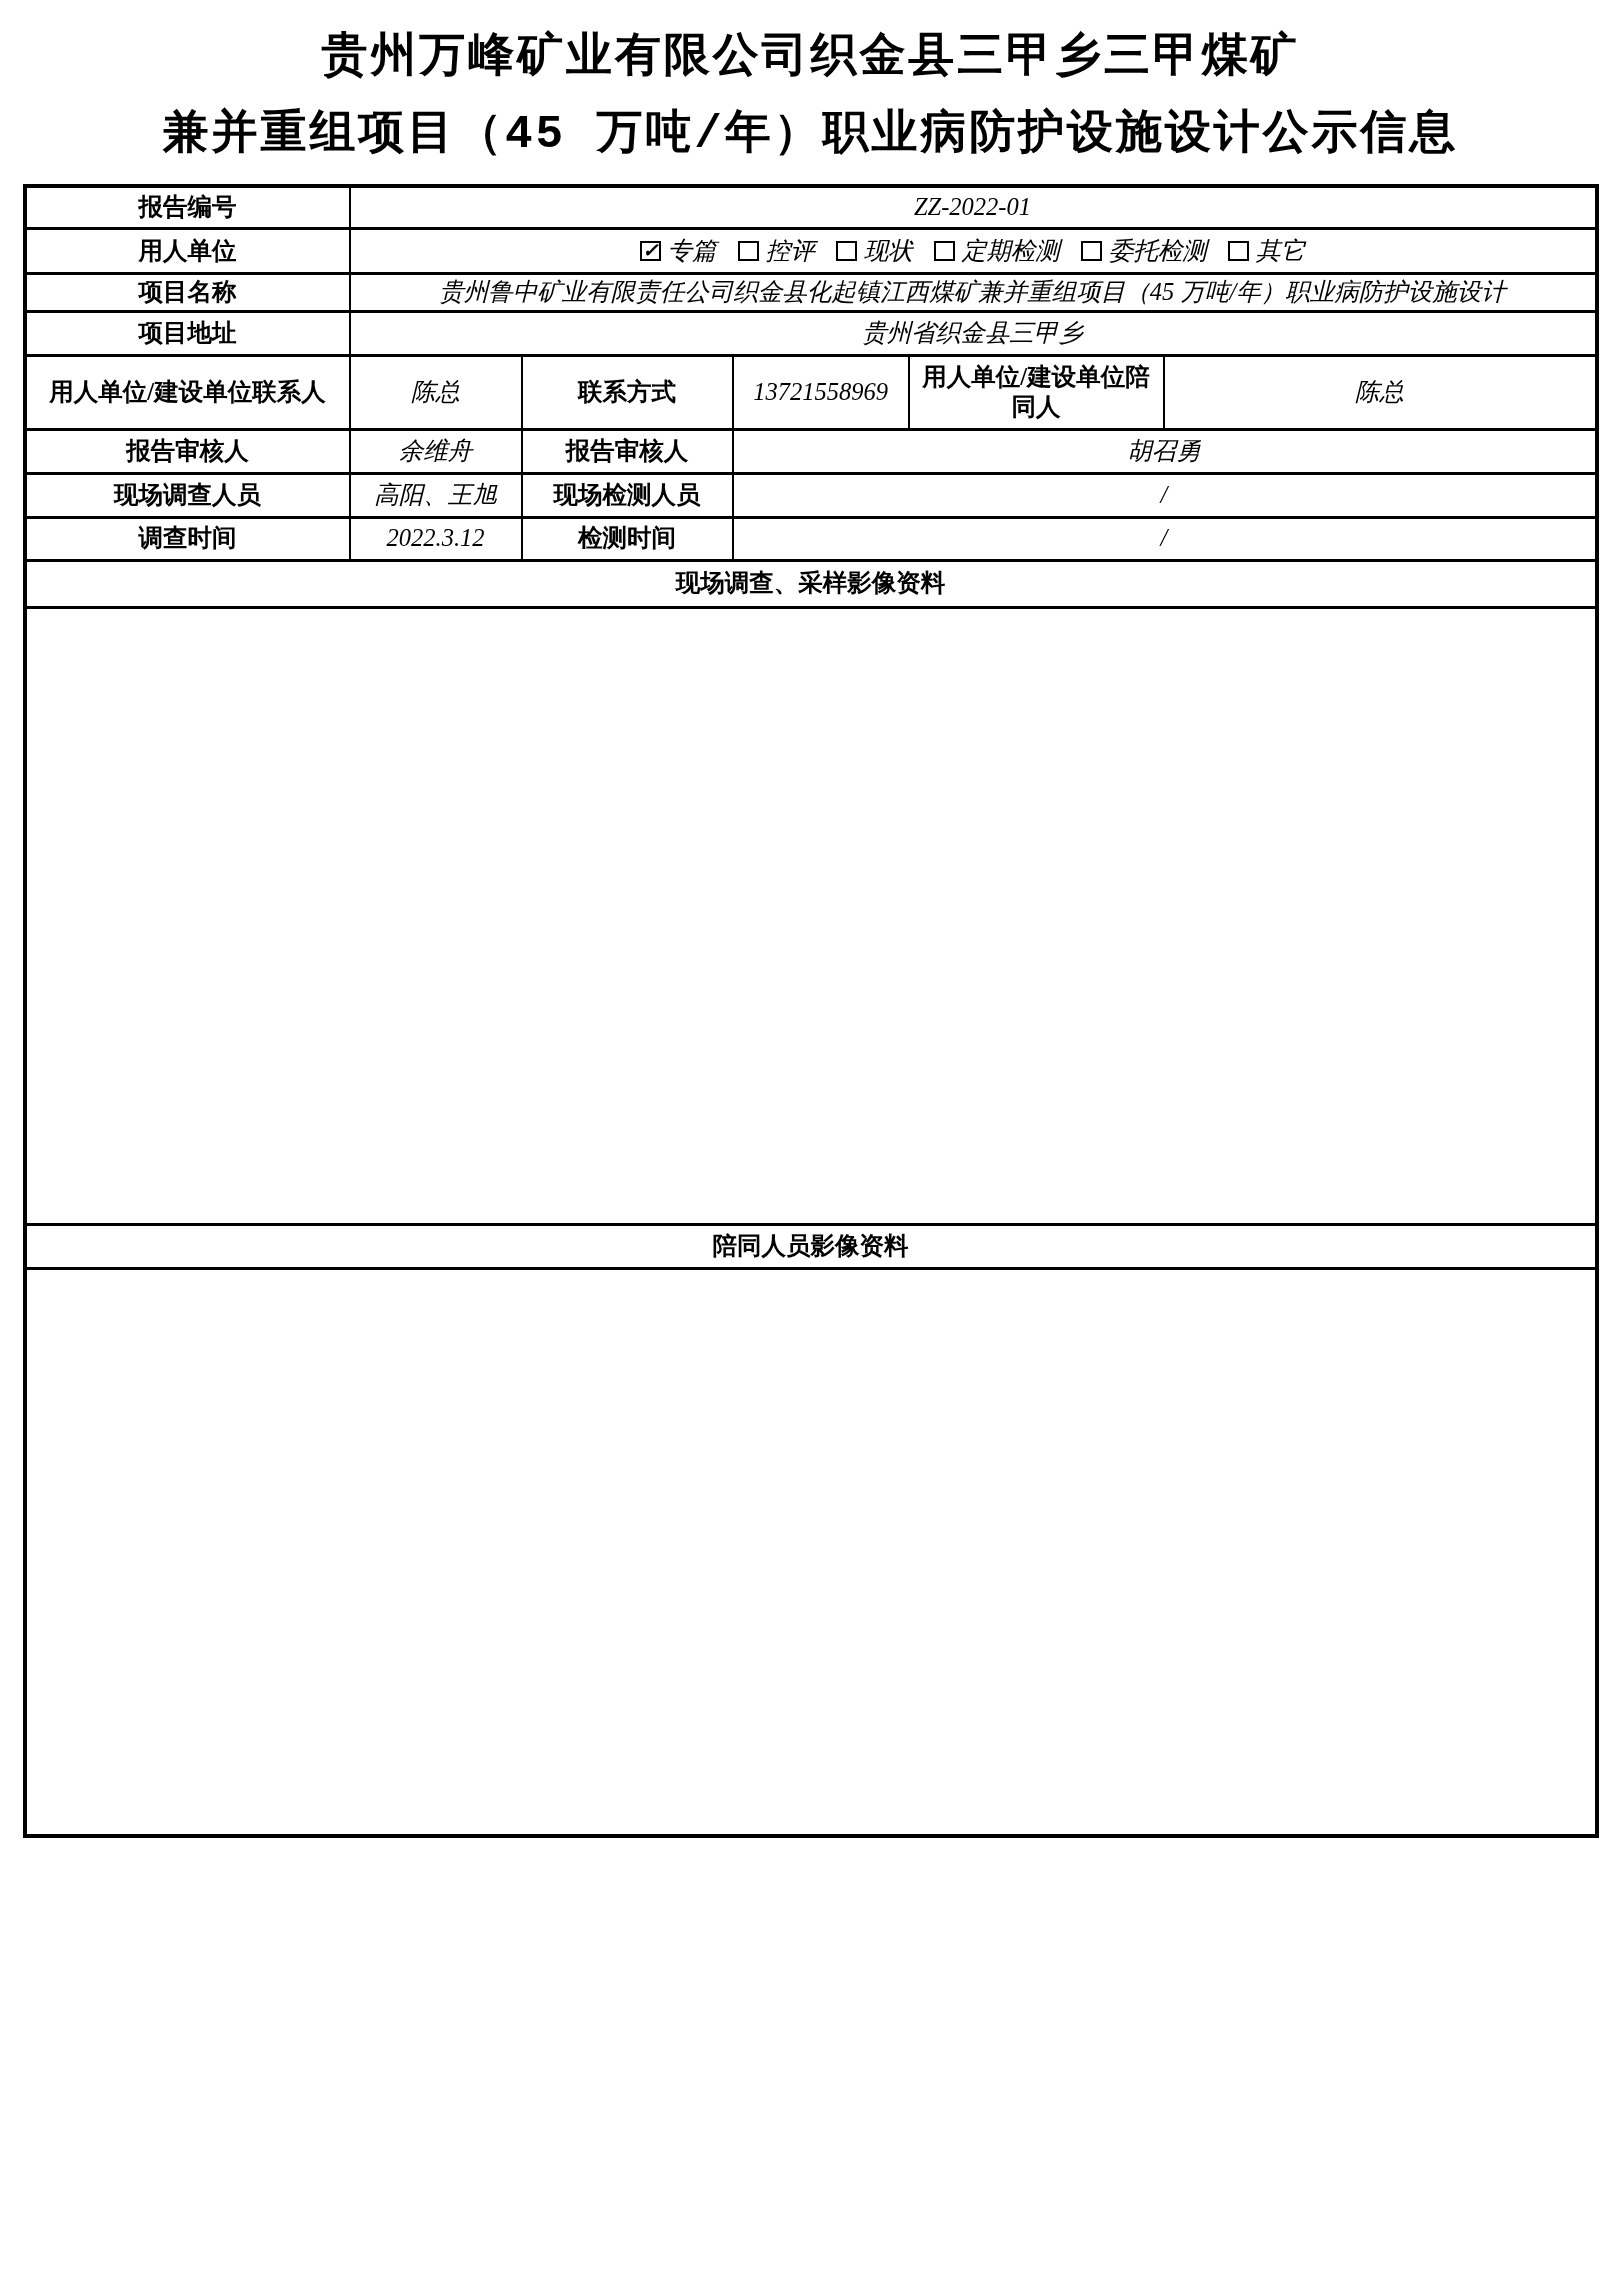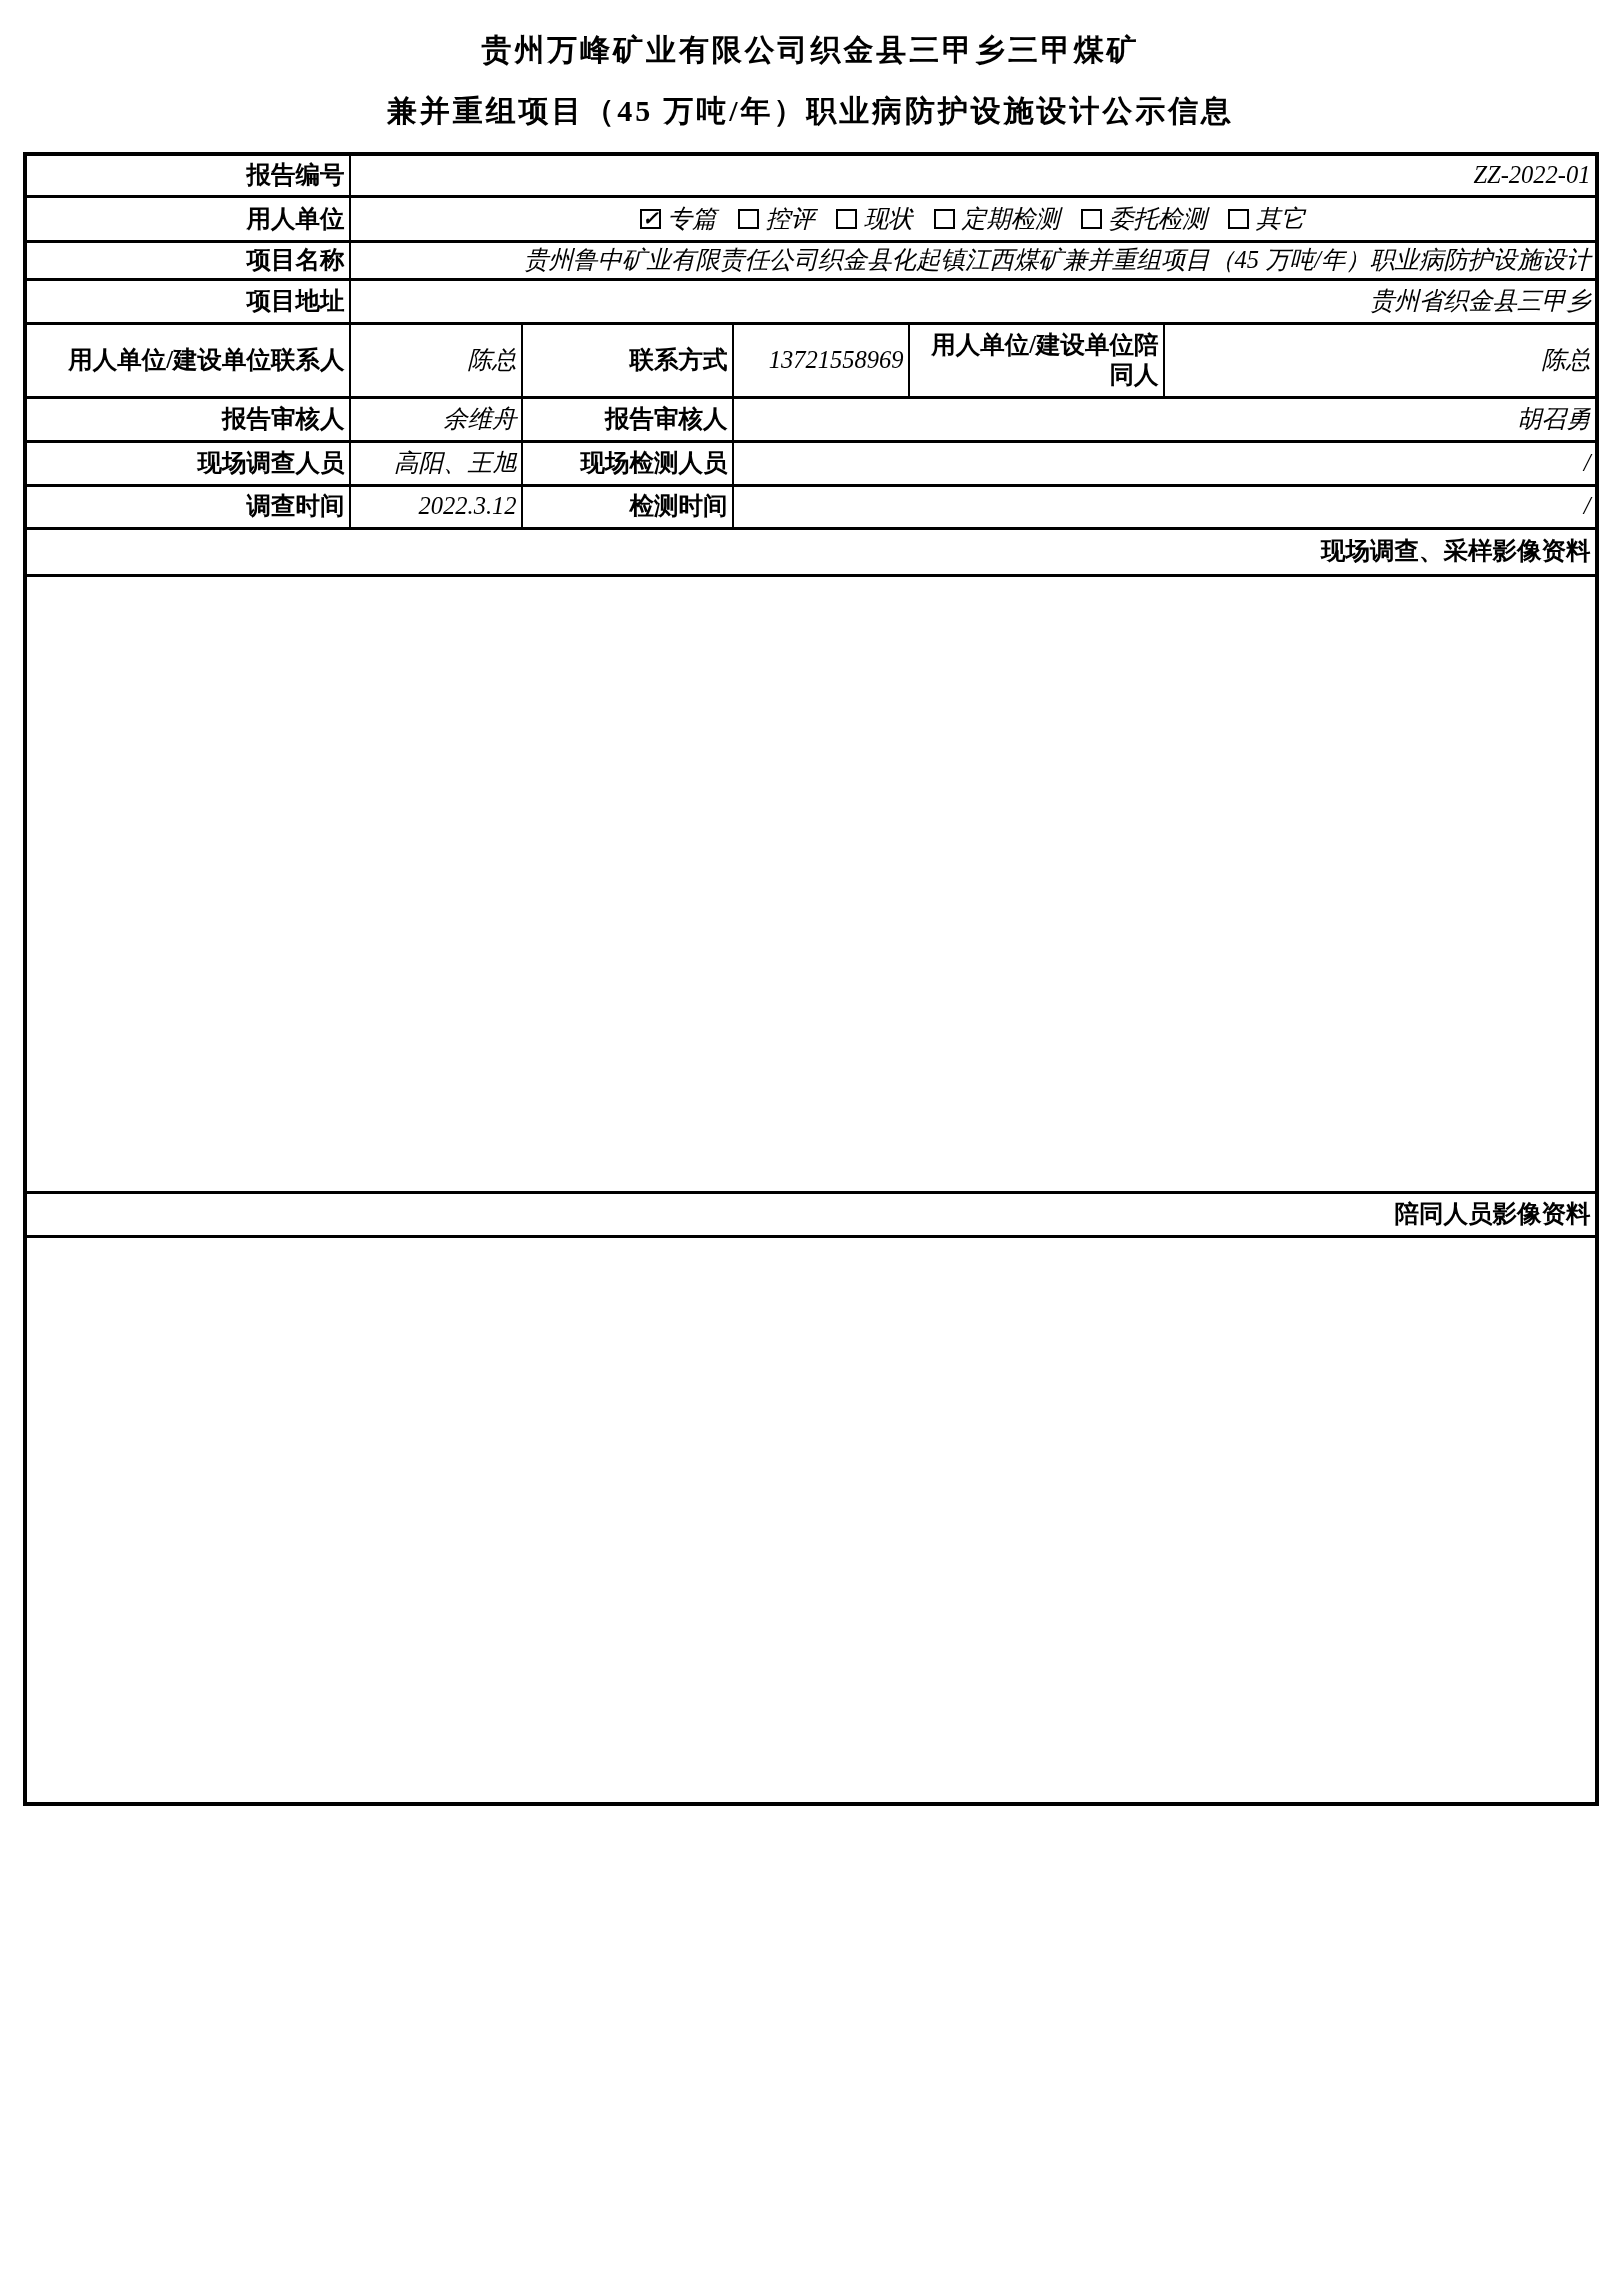--- a/index.html
+++ b/index.html
@@ -12,41 +12,42 @@
   body {
     width: 1621px;
     height: 2293px;
     position: relative;
   }
   .titles {
     padding-top: 35px;
     text-align: center;
   }
   .title-line {
-    font-size: 30px;
+    font-size: 46px;
     font-weight: bold;
     letter-spacing: 2.9px;
     line-height: 1.0;
+    font-family: Liberation Mono, monospace;
   }
   .title-line + .title-line {
     margin-top: 31px;
   }
   table.form {
     border-collapse: collapse;
     table-layout: fixed;
     width: 1576px;
     margin: 25.5px 0 0 22.5px;
     border: 4.9px solid #000;
   }
   table.form td {
     border: 2.9px solid #000;
     border-top-width: 3.9px;
     border-bottom-width: 3.9px;
     padding: 2px 4px;
-    text-align: right;
+    text-align: center;
     vertical-align: middle;
     font-size: 24.5px;
     line-height: 1.25;
     overflow: hidden;
   }
   td.lbl {
     font-weight: bold;
   }
   td.val {
     font-weight: normal;

